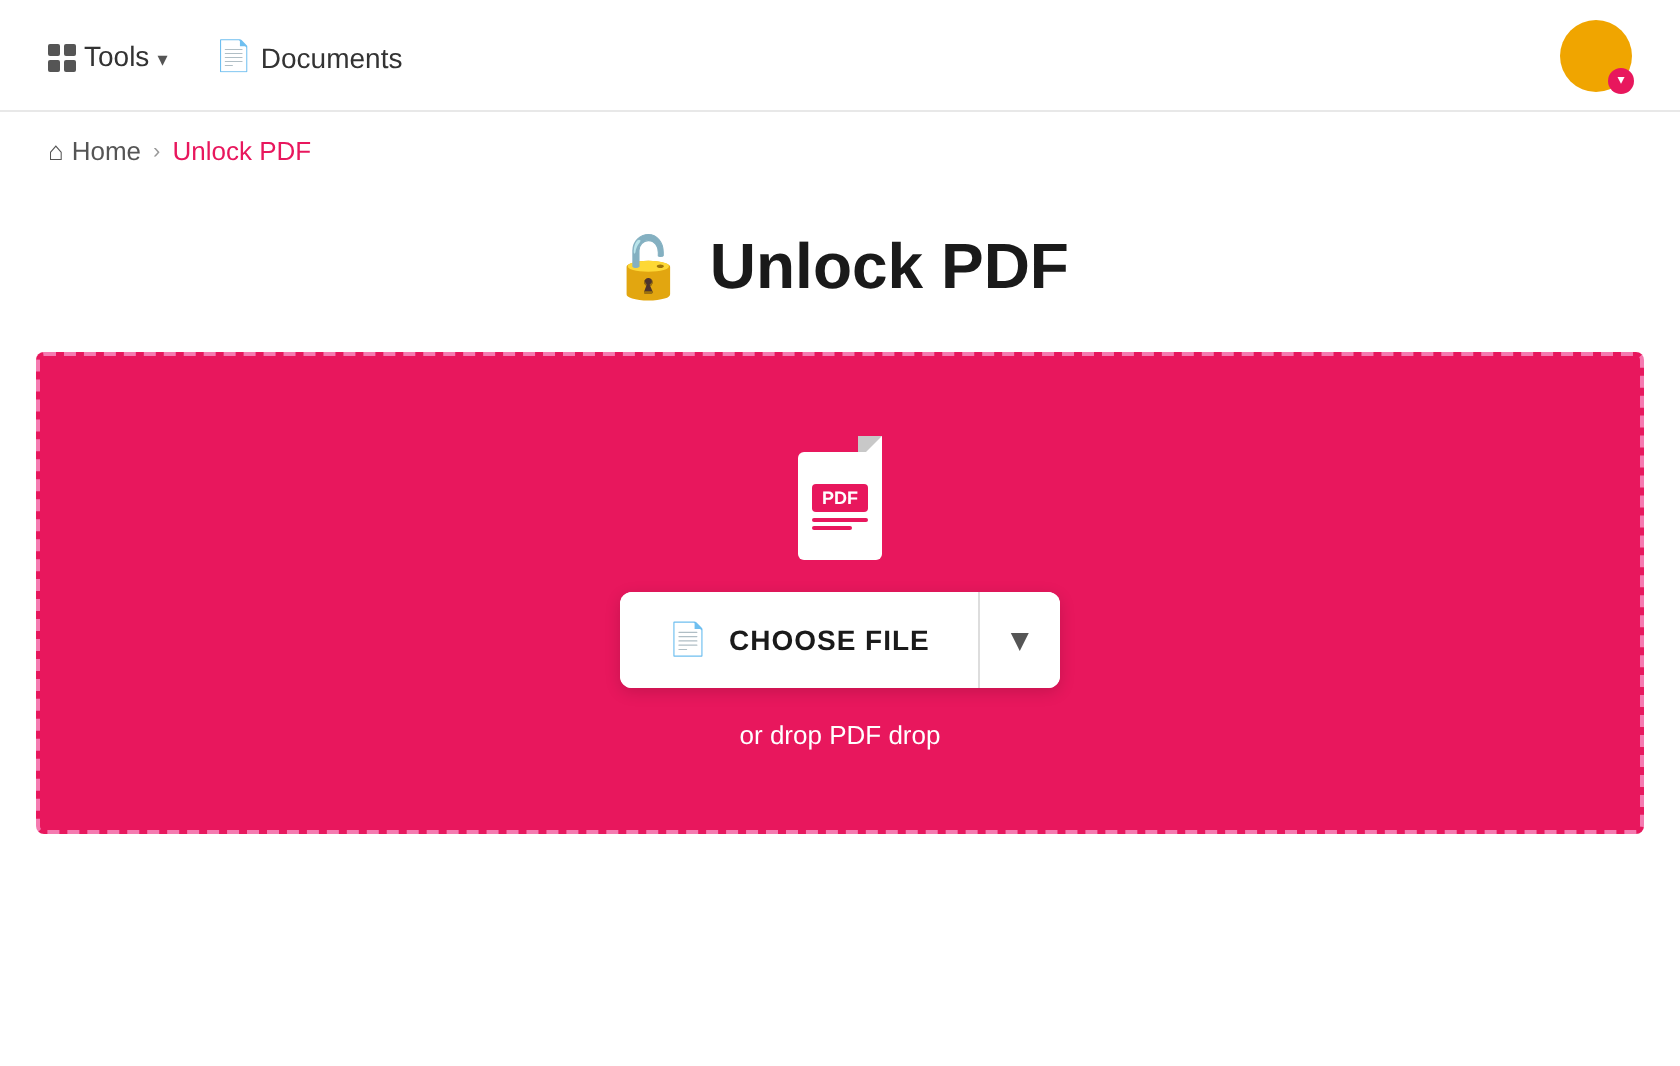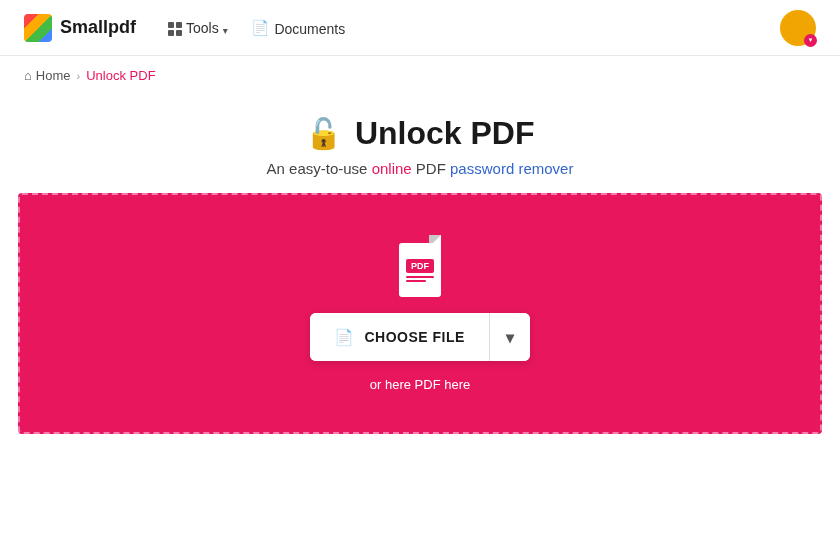--- a/index.html
+++ b/index.html
@@ -118,24 +118,20 @@
     .grid-icon span { background: #555; border-radius: 1px; }
 
     
     .doc-icon { font-size: 15px; color: #555; }
   </style>
 </head>
 <body>
 
 <header class="header">
   <div class="header-left">
-    <div class="logo">
-      <div class="logo-icon"></div>
-      <span class="logo-text">Smallpdf</span>
-    </div>
     <nav class="nav">
       <a class="nav-item">
         <span class="grid-icon">
           <span></span>
             <span></span>
             <span></span>
             <span></span>
         </span>
         <span>Tools</span>
         <span class="chevron-down">▾</span>
@@ -162,23 +158,20 @@
   </span>
   <span class="breadcrumb-sep">›</span>
   <span class="breadcrumb-current">Unlock PDF</span>
 </div>
 
 <div class="page-title-area">
   <div class="page-title-row">
     <span class="unlock-icon" style="font-size:30px; color:#e8175d; font-weight:300;">🔓</span>
     <h1 class="page-title">Unlock PDF</h1>
   </div>
-  <p class="page-subtitle">
-    <span>An easy-to-use </span><span class="subtitle-online">online</span><span> PDF </span><span class="subtitle-password">password</span><span class="subtitle-remover"> remover</span>
-  </p>
 </div>
 
 <div class="dropzone-wrapper">
   <div class="dropzone">
 
     <div class="pdf-file-icon">
       <div class="pdf-file-corner-fill"></div>
       <div class="pdf-file-fold"></div>
       <div class="pdf-file-body">
         <div class="pdf-label">PDF</div>
@@ -193,15 +186,15 @@
       <button class="choose-file-btn">
         <span style="font-size:16px;">📄</span>
         <span>CHOOSE FILE</span>
       </button>
       <div class="choose-file-divider"></div>
       <button class="choose-file-dropdown">
         <span style="font-size:16px; font-weight:700;">▾</span>
       </button>
     </div>
 
-    <p class="drop-hint">or here PDF here</p>
+    <p class="drop-hint">or drop PDF drop</p>
   </div>
 </div>
 
 </body></html>

